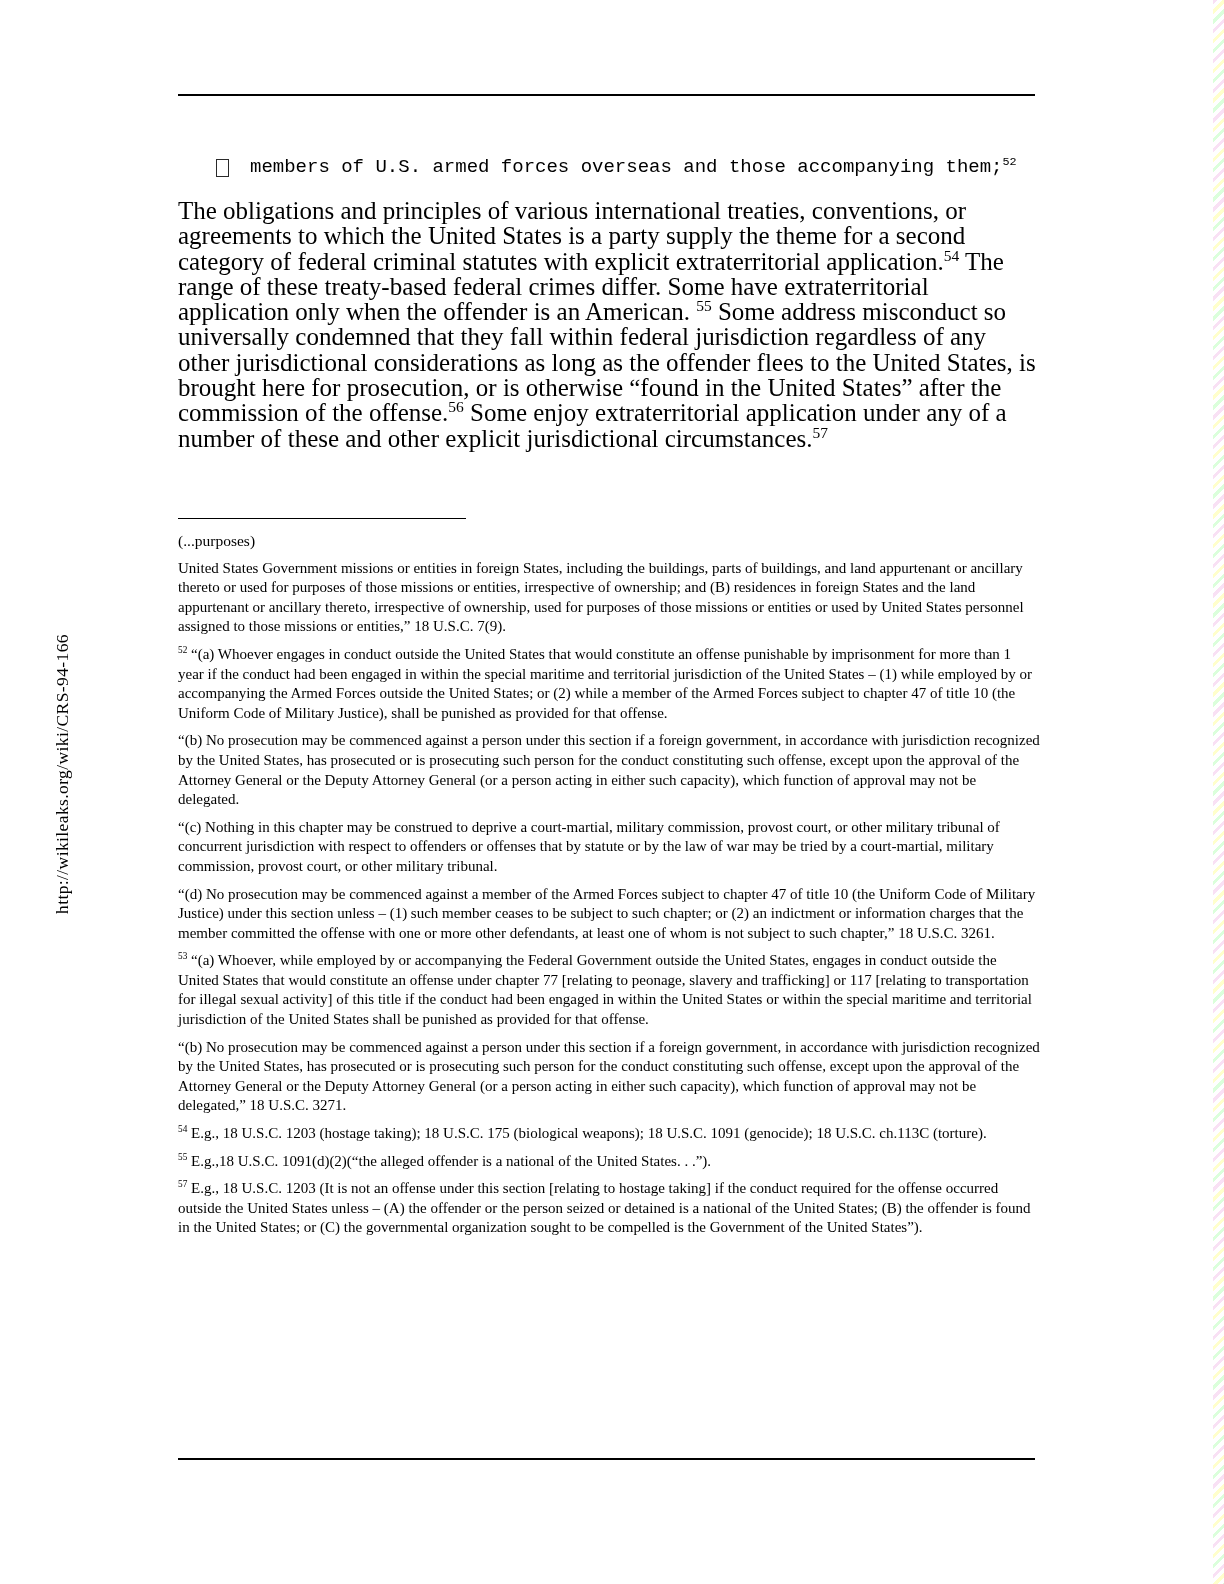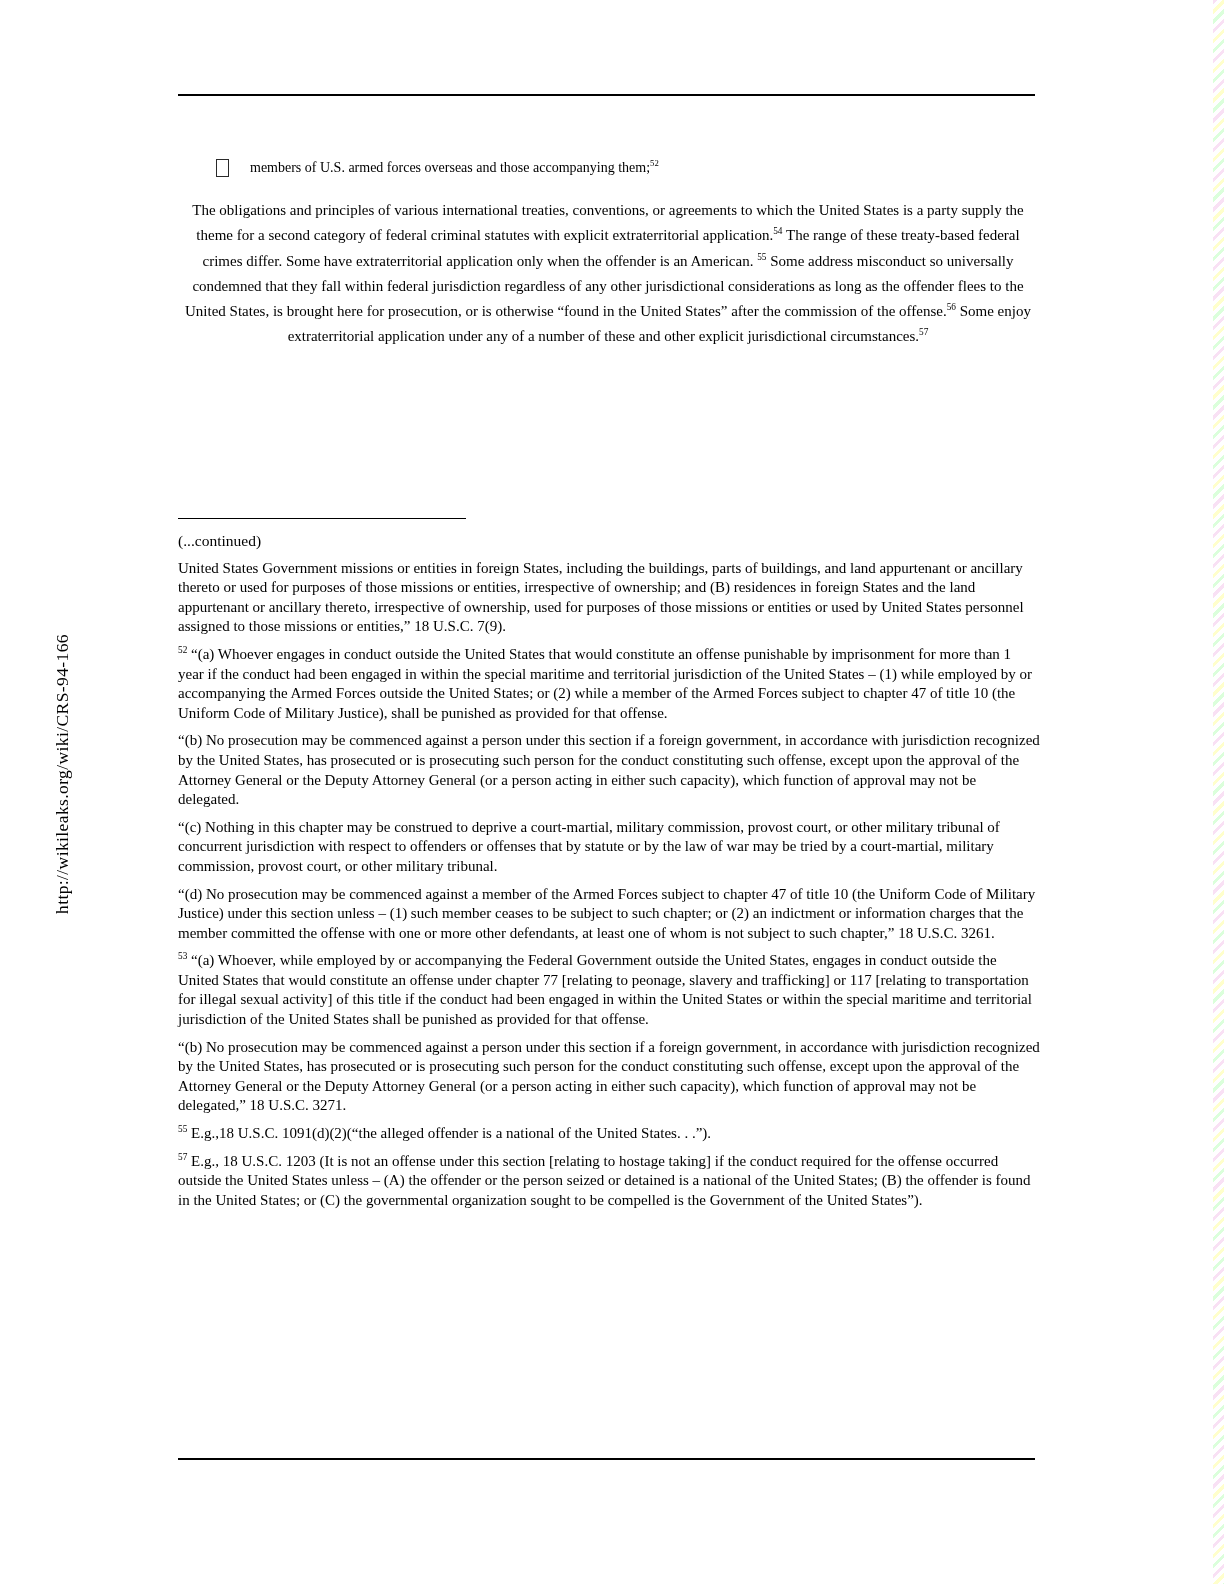--- a/index.html
+++ b/index.html
@@ -32,29 +32,29 @@
   .sidebar-url {
     position:absolute; left:52px; top:592px; height:322px; width:26px;
     writing-mode:vertical-rl; transform:rotate(180deg);
     font-size:17.5px; letter-spacing:0.4px; white-space:nowrap;
   }
 
   .content { position:absolute; left:178px; top:155px; width:860px; }
   .bullet-list { list-style:none; margin:0; padding:0; }
   .bullet-item {
     position:relative; padding-left:72px; margin:0 0 17px 0;
-    font-size:14px; line-height:25px;
+    font-size:19px; line-height:25px;font-family:Liberation Mono, monospace;
   }
   .bullet-box {
     position:absolute; left:38px; top:4px;
     width:11px; height:16px;
     border:1.3px solid #2a2a2a;
     background:transparent;
   }
-  .body-paragraph { margin:18px 0 8px 0; font-size:15px; line-height:25.3px;text-align:center; }
+  .body-paragraph { margin:18px 0 8px 0; font-size:25px; line-height:25.3px; }
 
   sup { font-size:0.62em; vertical-align:super; line-height:0; }
 
   .footnotes {
     position:absolute; left:178px; top:518px; width:862px;
     font-size:15px; line-height:19.6px;
   }
   .fn-rule { width:288px; height:0; border-top:1.6px solid #000; margin:0 0 12px 0; }
   .fn-continued-label { font-size:15.5px; margin:0 0 8px 0; }
   .fn-para { margin:0 0 8px 0; }
@@ -72,28 +72,29 @@
 
   <div class="content">
     <ul class="bullet-list" id="bullet-list">
         <li class="bullet-item"><span class="bullet-box"></span>members of U.S. armed forces overseas and those accompanying them;<sup>52</sup></li>
       </ul>
     <p class="body-paragraph" id="body-paragraph">The obligations and principles of various international treaties, conventions, or agreements to which the United States is a party supply the theme for a second category of federal criminal statutes with explicit extraterritorial application.<sup>54</sup> The range of these treaty-based federal crimes differ. Some have extraterritorial application only when the offender is an American. <sup>55</sup> Some address misconduct so universally condemned that they fall within federal jurisdiction regardless of any other jurisdictional considerations as long as the offender flees to the United States, is brought here for prosecution, or is otherwise “found in the United States” after the commission of the offense.<sup>56</sup> Some enjoy extraterritorial application under any of a number of these and other explicit jurisdictional circumstances.<sup>57</sup></p>
   </div>
 
   <div class="footnotes">
     <div class="fn-rule"></div>
-    <div class="fn-continued-label">(...continued)</div>
+    <div class="fn-continued-label">(...purposes)</div>
     <p class="fn-para">United States Government missions or entities in foreign States, including the buildings, parts of buildings, and land appurtenant or ancillary thereto or used for purposes of those missions or entities, irrespective of ownership; and (B) residences in foreign States and the land appurtenant or ancillary thereto, irrespective of ownership, used for purposes of those missions or entities or used by United States personnel assigned to those missions or entities,” 18 U.S.C. 7(9).</p>
     <div id="fn-items">
         <p class="fn-para"><sup>52</sup> “(a) Whoever engages in conduct outside the United States that would constitute an offense punishable by imprisonment for more than 1 year if the conduct had been engaged in within the special maritime and territorial jurisdiction of the United States – (1) while employed by or accompanying the Armed Forces outside the United States; or (2) while a member of the Armed Forces subject to chapter 47 of title 10 (the Uniform Code of Military Justice), shall be punished as provided for that offense.</p>
         <p class="fn-para">“(b) No prosecution may be commenced against a person under this section if a foreign government, in accordance with jurisdiction recognized by the United States, has prosecuted or is prosecuting such person for the conduct constituting such offense, except upon the approval of the Attorney General or the Deputy Attorney General (or a person acting in either such capacity), which function of approval may not be delegated.</p>
         <p class="fn-para">“(c) Nothing in this chapter may be construed to deprive a court-martial, military commission, provost court, or other military tribunal of concurrent jurisdiction with respect to offenders or offenses that by statute or by the law of war may be tried by a court-martial, military commission, provost court, or other military tribunal.</p>
         <p class="fn-para">“(d) No prosecution may be commenced against a member of the Armed Forces subject to chapter 47 of title 10 (the Uniform Code of Military Justice) under this section unless – (1) such member ceases to be subject to such chapter; or (2) an indictment or information charges that the member committed the offense with one or more other defendants, at least one of whom is not subject to such chapter,” 18 U.S.C. 3261.</p>
         <p class="fn-para"><sup>53</sup> “(a) Whoever, while employed by or accompanying the Federal Government outside the United States, engages in conduct outside the United States that would constitute an offense under chapter 77 [relating to peonage, slavery and trafficking] or 117 [relating to transportation for illegal sexual activity] of this title if the conduct had been engaged in within the United States or within the special maritime and territorial jurisdiction of the United States shall be punished as provided for that offense.</p>
         <p class="fn-para">“(b) No prosecution may be commenced against a person under this section if a foreign government, in accordance with jurisdiction recognized by the United States, has prosecuted or is prosecuting such person for the conduct constituting such offense, except upon the approval of the Attorney General or the Deputy Attorney General (or a person acting in either such capacity), which function of approval may not be delegated,” 18 U.S.C. 3271.</p>
+        <p class="fn-para"><sup>54</sup> E.g., 18 U.S.C. 1203 (hostage taking); 18 U.S.C. 175 (biological weapons); 18 U.S.C. 1091 (genocide); 18 U.S.C. ch.113C (torture).</p>
         <p class="fn-para"><sup>55</sup> E.g.,18 U.S.C. 1091(d)(2)(“the alleged offender is a national of the United States. . .”).</p>
         <p class="fn-para"><sup>57</sup> E.g., 18 U.S.C. 1203 (It is not an offense under this section [relating to hostage taking] if the conduct required for the offense occurred outside the United States unless – (A) the offender or the person seized or detained is a national of the United States; (B) the offender is found in the United States; or (C) the governmental organization sought to be compelled is the Government of the United States”).</p>
       </div>
   </div>
 
   <div class="bottom-rule"></div>
 </div>
 
 </body></html>

